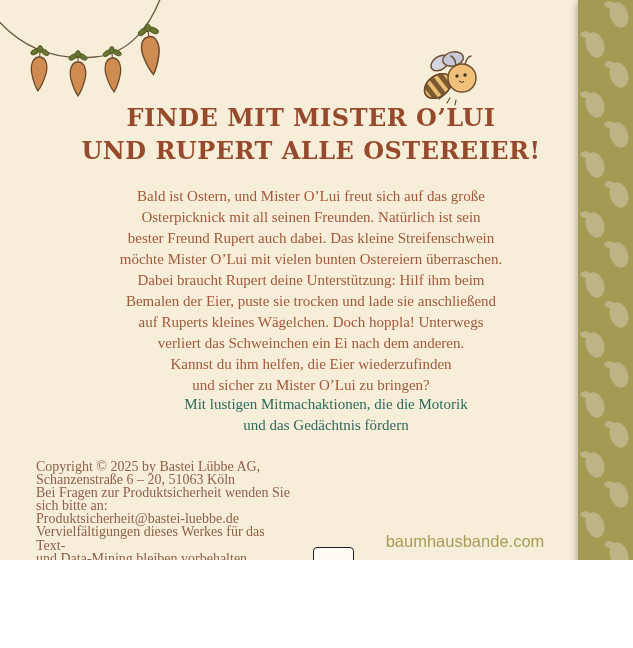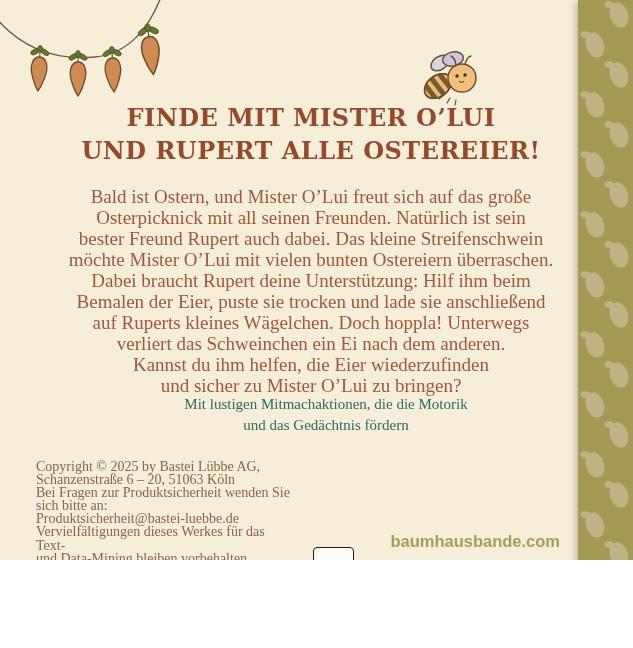--- a/index.html
+++ b/index.html
@@ -11,33 +11,33 @@
   
   #strip{position:absolute;right:0;top:0;width:55px;height:648px;box-shadow:-4px 0 6px -2px rgba(90,70,40,.35);}
 
   
   #title{position:absolute;top:101px;left:0;width:622px;text-align:center;
          color:#96492b;font-weight:bold;font-size:25px;line-height:33px;letter-spacing:0.5px;
          font-family:"DejaVu Serif","Liberation Serif",serif;transform:scaleX(.96);transform-origin:50% 0;}
 
   
   #blurb{position:absolute;top:186px;left:0;width:622px;text-align:center;
-         color:#a2583a;font-size:19px;line-height:21px;white-space:pre-line;}
+         color:#a2583a;font-size:15px;line-height:21px;white-space:pre-line;}
 
   #tagline{position:absolute;top:394px;left:15px;width:622px;text-align:center;
          color:#2e6a5c;font-size:15px;line-height:21px;white-space:pre-line;}
 
   
   #imprint{position:absolute;top:460px;left:36px;width:260px;color:#8f6148;
          font-size:14px;line-height:13.1px;white-space:pre-line;}
   #edition{position:absolute;top:605px;left:36px;color:#8f6148;font-size:13px;letter-spacing:3px;}
 
   
-  #website{position:absolute;top:532px;left:370px;width:190px;text-align:right;
-         color:#ab9b58;font-family:"Liberation Sans",sans-serif;font-weight:bold;font-size:16.5px;}
+  #website{position:absolute;top:532px;left:370px;width:190px;text-align:center;
+         color:#ab9b58;font-family:"Liberation Sans",sans-serif;font-weight:normal;font-size:16.5px;}
 
   
   #fsc{position:absolute;top:547px;left:313px;width:41px;height:69px;background:#fdfbf4;
        border:1.2px solid #1d1d1b;border-radius:4px;box-sizing:border-box;
        display:flex;flex-direction:column;align-items:center;color:#737373;gap:42px;}
   #fsc .brand{font-size:8.5px;font-weight:bold;letter-spacing:1.5px;line-height:8px;}
   #fsc .url{font-size:3.2px;line-height:4px;}
   #fsc .grade{font-size:4.8px;font-weight:bold;margin-top:3px;line-height:5px;font-family:"Liberation Sans",sans-serif;}
   #fsc .desc{font-size:3.4px;line-height:3.9px;text-align:center;white-space:pre-line;margin-top:1px;font-family:"Liberation Sans",sans-serif;}
   #fsc .lic{font-size:4.2px;margin-top:2.5px;font-family:"Liberation Sans",sans-serif;}

